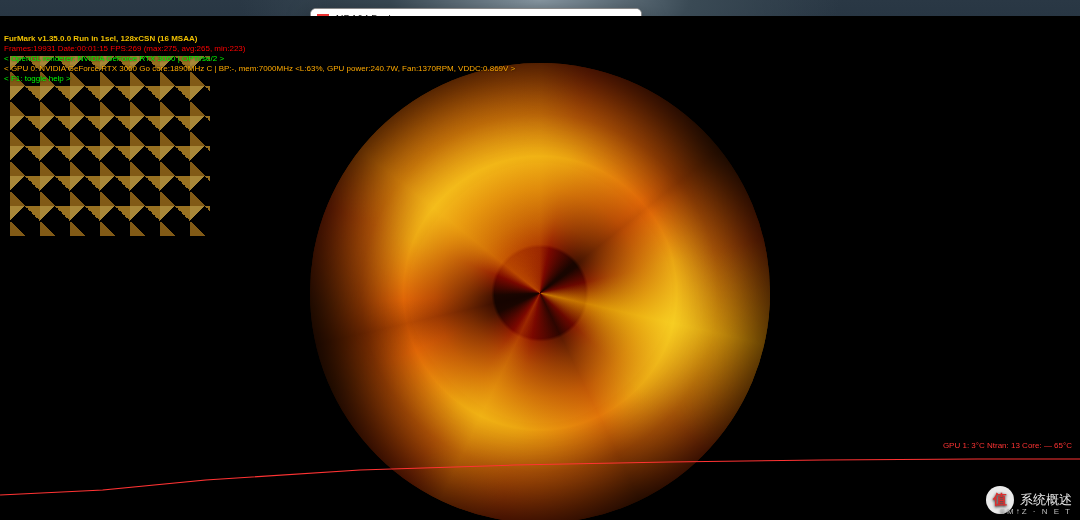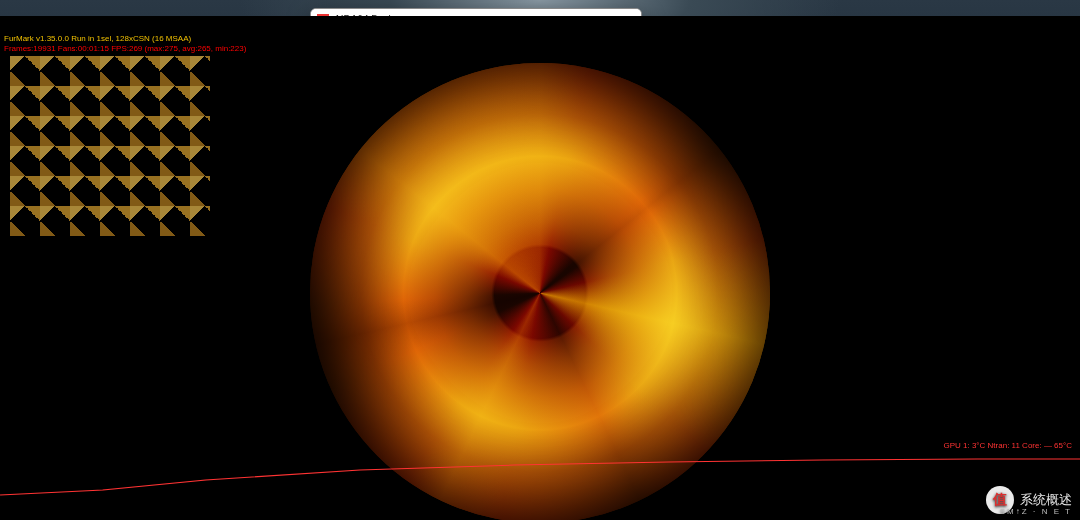--- a/index.html
+++ b/index.html
@@ -92,21 +92,21 @@
   conic-gradient(#c89030,#7a4a10,#e0b850,#8a5a18,#c89030,#6a3a08,#d8a040,#c89030);
  background-blend-mode:overlay;
  box-shadow:inset 0 0 80px #000}
 .cubes{position:absolute;left:10px;top:40px;width:200px;height:180px;opacity:.7;
  background:
   linear-gradient(135deg,#f0c050 25%,transparent 25%),
   linear-gradient(225deg,#d8a030 25%,transparent 25%),
   linear-gradient(45deg,#b88020 25%,transparent 25%);
  background-size:30px 30px;filter:blur(.3px)}
 #fm .hud{position:absolute;top:18px;left:4px;right:4px;font-size:8px;line-height:10px;color:#fff;text-shadow:0 0 2px #000}
-#fm .hud .l1{color:#f0c000;font-weight:normal}
+#fm .hud .l1{color:#f0c000;font-weight:bold}
 #fm .hud .l2{color:#f00}
 #fm .hud .l3{color:#0f0}
 #fm .hud .l4{color:#fa0}
 #fm .hud .l5{color:#ff0}
 #fm .gpuosd{position:absolute;right:8px;bottom:70px;font-size:8px;color:#f33;text-shadow:0 0 2px #000}
 #fm .graphline{position:absolute;left:0;right:0;bottom:20px;height:50px;pointer-events:none}
 #fm .graphline svg{width:100%;height:100%}
 
 
 .wm{position:absolute;right:8px;bottom:6px;display:flex;align-items:center;gap:6px;color:#fff;font-size:13px;opacity:.92;text-shadow:0 1px 3px #000}
@@ -441,23 +441,26 @@
 
 <div id="fm">
  <div class="bar">
   <span>Geeks3D FurMark v1.35.0.0 - 269FPS, GPU1 temp:66C GPU1 usage:100%</span>
  </div>
  <div class="scene">
   <div class="iris"></div>
   <div class="cubes"></div>
   <div class="hud">
    <div class="l1">FurMark v1.35.0.0   Run in 1sel, 128xCSN (16 MSAA)</div>
-   <div class="l2">Frames:19931   Fans:00:01:15   FPS:269 (max:275, avg:265, min:223)</div>
-  </div>
-  <div class="gpuosd">GPU 1: 3°C  Ntran: 11  Core: ― 65°C</div>
+   <div class="l2">Frames:19931   Date:00:01:15   FPS:269 (max:275, avg:265, min:223)</div>
+   <div class="l3">&lt; OpenGL renderer: NVIDIA GeForce RTX 3060 | OPTi/se/2 &gt;</div>
+   <div class="l4">&lt; GPU 0: NVIDIA GeForce RTX 3060 Go   core:1890MHz C  | BP:-, mem:7000MHz &lt;L:63%, GPU power:240.7W, Fan:1370RPM, VDDC:0.869V &gt;</div>
+   <div class="l3">&lt; F1: toggle help &gt;</div>
+  </div>
+  <div class="gpuosd">GPU 1: 3°C  Ntran: 13  Core: ― 65°C</div>
   <div class="graphline">
    <svg viewBox="0 0 420 50" preserveAspectRatio="none">
     <polyline points="0,45 40,40 80,30 140,20 200,15 260,12 320,10 380,9 420,9" fill="none" stroke="#f33" stroke-width="1"></polyline>
    </svg>
   </div>
  </div>
 </div>
 
 <div class="wm">
  <span class="badge">值</span>

